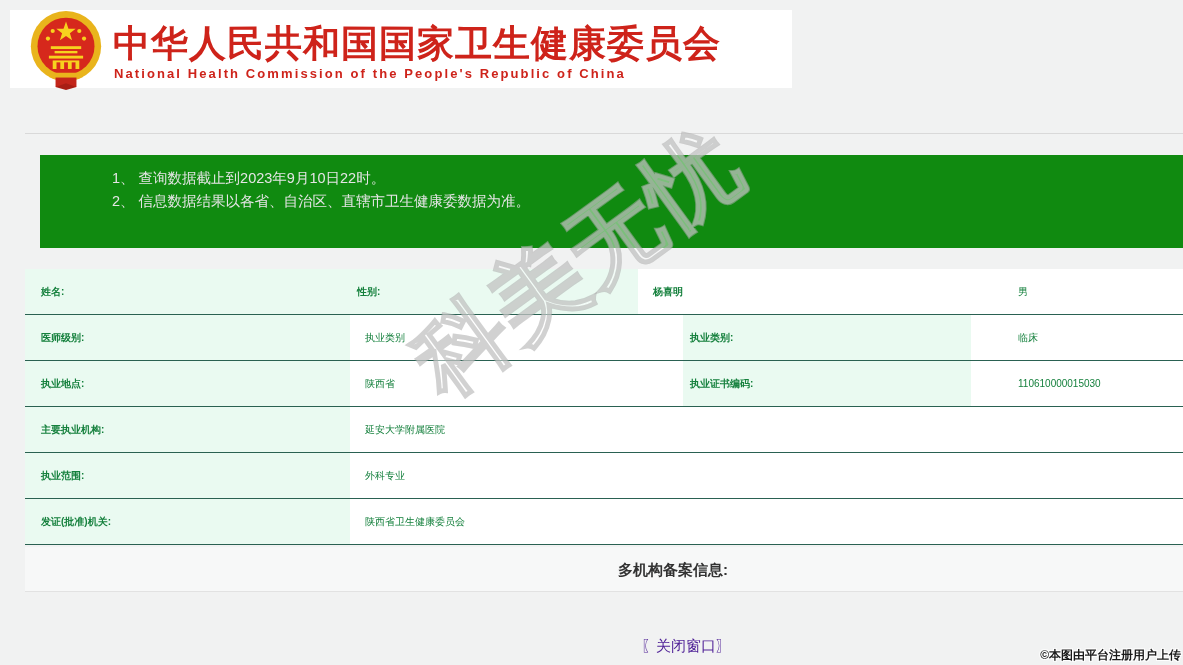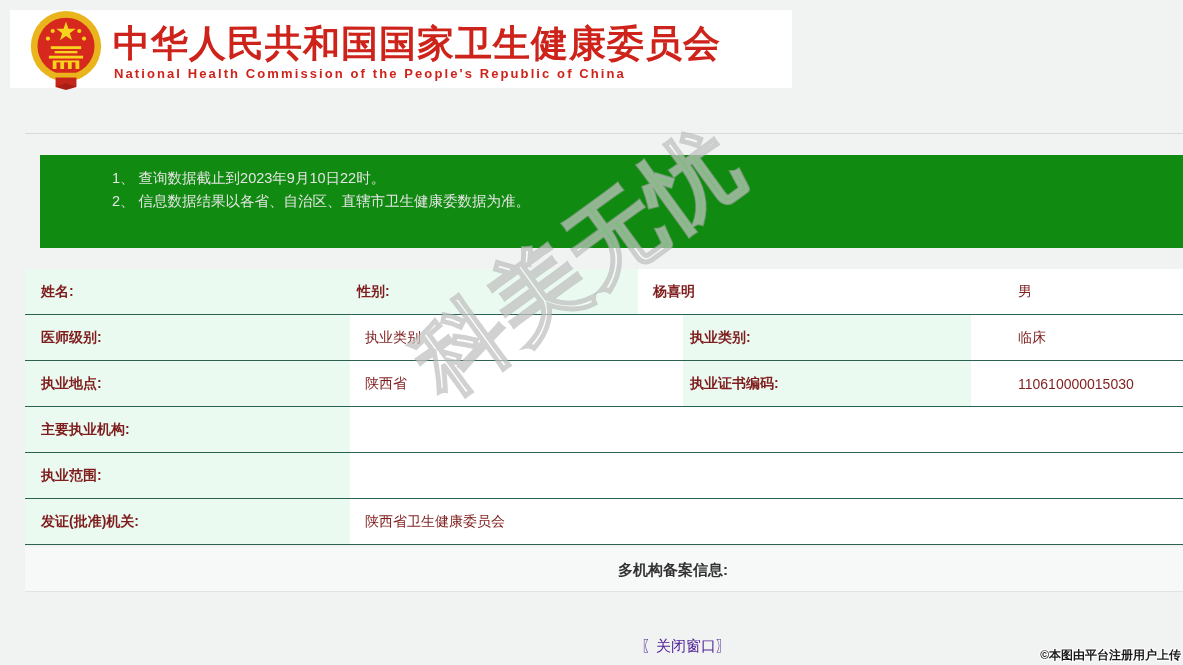--- a/index.html
+++ b/index.html
@@ -42,21 +42,21 @@
   .notice-line { font-size: 14.5px; line-height: 23px; white-space: nowrap; }
 
   
   .record-table {
     position: absolute; left: 25px; right: 0; top: 269px;
   }
   .rec-row {
     display: flex; height: 46px; background: #ffffff;
     border-bottom: 1px solid #2a6152;
   }
-  .cell { display: flex; align-items: center; font-size: 14px; color: #7f1d1d; white-space: nowrap; }
+  .cell { display: flex; align-items: center; font-size: 10px; color: #15803d; white-space: nowrap; }
   .cell-label {
     background: #eafaf1; font-weight: bold; padding-left: 16px;
   }
   .w-label-left { width: 325px; }
   .w-value-left { width: 333px; padding-left: 15px; }
   .w-label-right { width: 288px; padding-left: 7px; }
   .w-value-right { flex: 1; padding-left: 47px; }
   .w-value-wide { flex: 1; padding-left: 15px; }
   .value-bold { font-weight: bold; }
 
@@ -146,24 +146,26 @@
 
     <div class="rec-row">
       <div class="cell cell-label w-label-left">执业地点:</div>
       <div class="cell w-value-left">陕西省</div>
       <div class="cell cell-label w-label-right">执业证书编码:</div>
       <div class="cell w-value-right">110610000015030</div>
     </div>
 
     <div class="rec-row">
       <div class="cell cell-label w-label-left">主要执业机构:</div>
+      <div class="cell w-value-wide">延安大学附属医院</div>
     </div>
 
     <div class="rec-row">
       <div class="cell cell-label w-label-left">执业范围:</div>
+      <div class="cell w-value-wide">外科专业</div>
     </div>
 
     <div class="rec-row">
       <div class="cell cell-label w-label-left">发证(批准)机关:</div>
       <div class="cell w-value-wide">陕西省卫生健康委员会</div>
     </div>
 
   </div>
 
   <div class="lower-band"></div>

